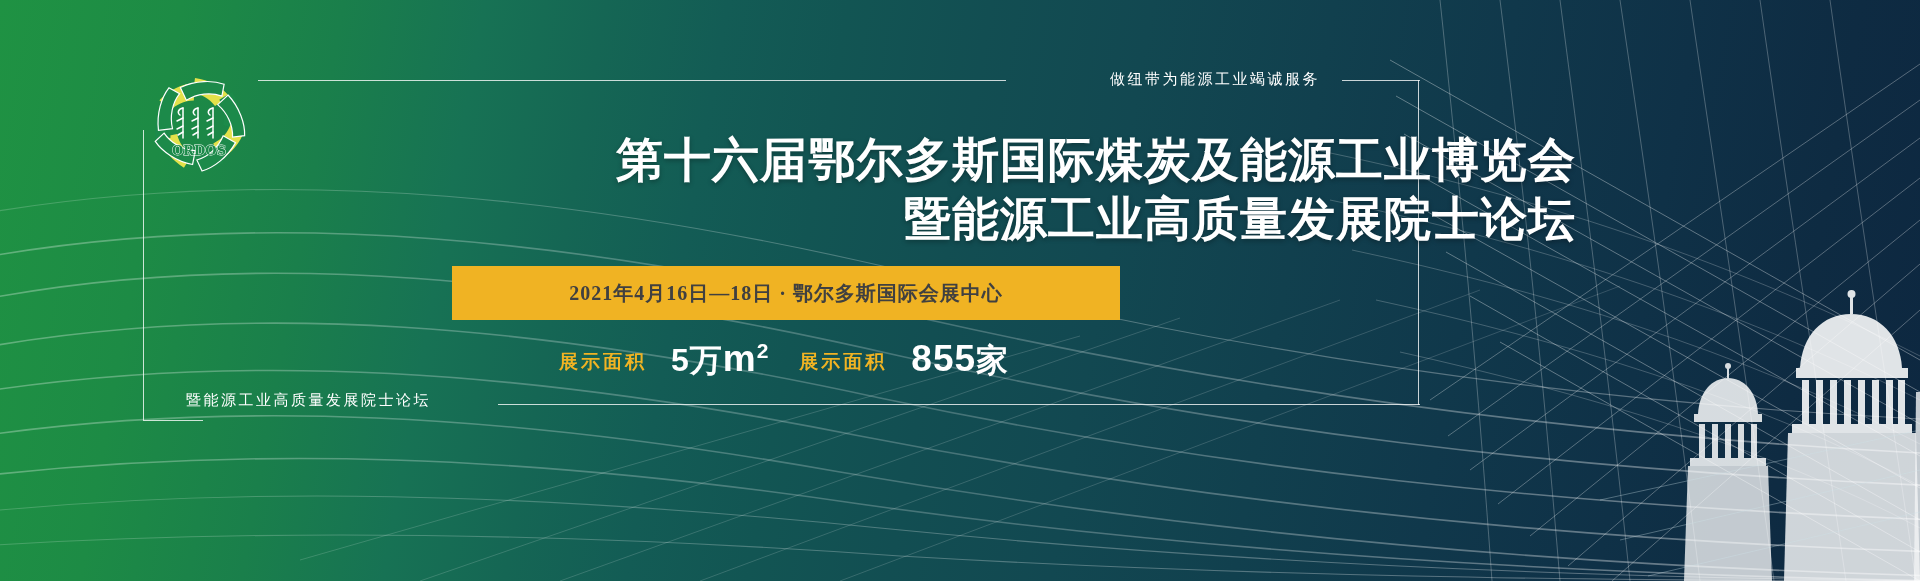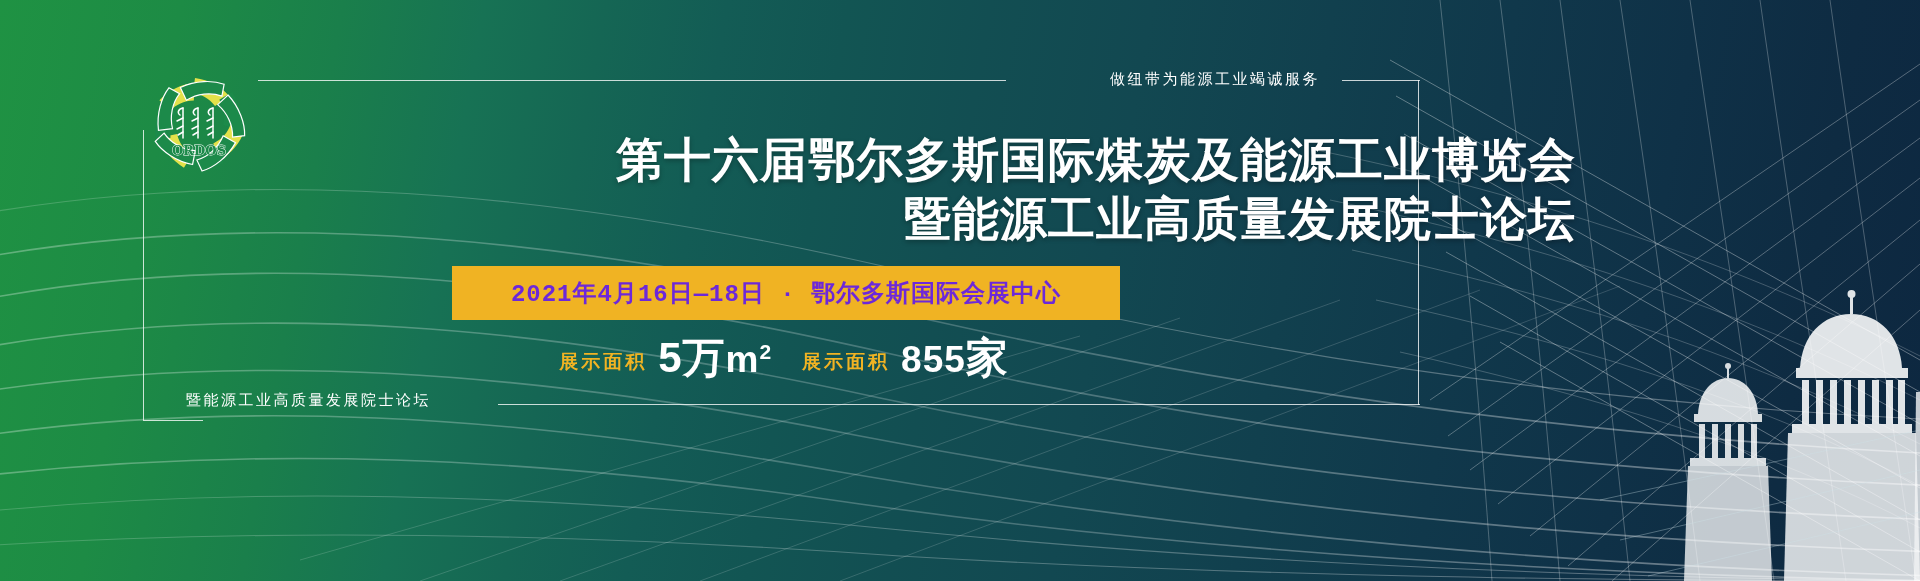--- a/index.html
+++ b/index.html
@@ -94,44 +94,44 @@
     left: 452px;
     top: 266px;
     width: 668px;
     height: 54px;
     background: #f0b323;
     display: flex;
     align-items: center;
     justify-content: center;
   }
   #date-bar .txt {
-    color: #6d28d9;
-    font-family: Liberation Mono, monospace;
+    color: #404040;
+    font-family: Liberation Serif, serif;
     font-weight: bold;
-    font-size: 24px;
+    font-size: 20px;
     letter-spacing: 1px;
     white-space: nowrap;
   }
 
   
   #stats {
     position: absolute;
     left: 452px;
     top: 330px;
     width: 668px;
     height: 50px;
     display: flex;
     align-items: flex-end;
     justify-content: center;
     gap: 26px;
   }
   .stat {
     display: flex;
     align-items: flex-end;
-    gap: 7px;
+    gap: 20px;
   }
   .stat-label {
     color: #f0b323;
     font-size: 19px;
     font-weight: bold;
     letter-spacing: 3px;
     padding-bottom: 5px;
     white-space: nowrap;
   }
   .stat-value {
@@ -147,21 +147,21 @@
   .stat-value .hl {
     position: absolute;
     left: 0;
     right: 0;
     bottom: 1px;
     height: 11px;
     background: #f0b323;
     z-index: -1;
   }
   .sup { font-size: 21px; vertical-align: super; line-height: 0; }
-  .unit-cn { font-size: 42px; }
+  .unit-cn { font-size: 32px; }
 </style>
 </head>
 <body>
 
 <div id="banner">
 
   <div class="layer">
     <svg viewBox="0 0 1920 581" preserveAspectRatio="none" aria-hidden="true">
       <defs>
         <linearGradient id="wfade" x1="0" y1="0" x2="1" y2="0">

